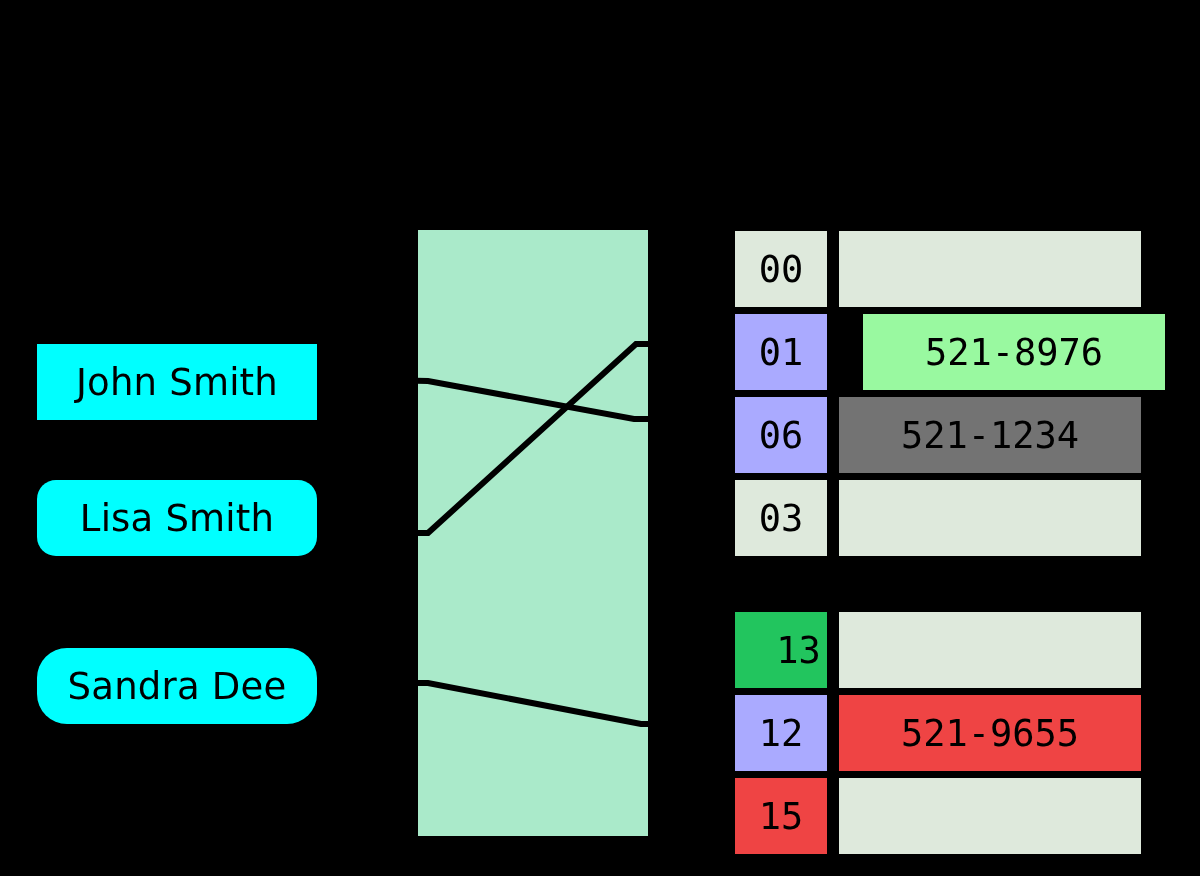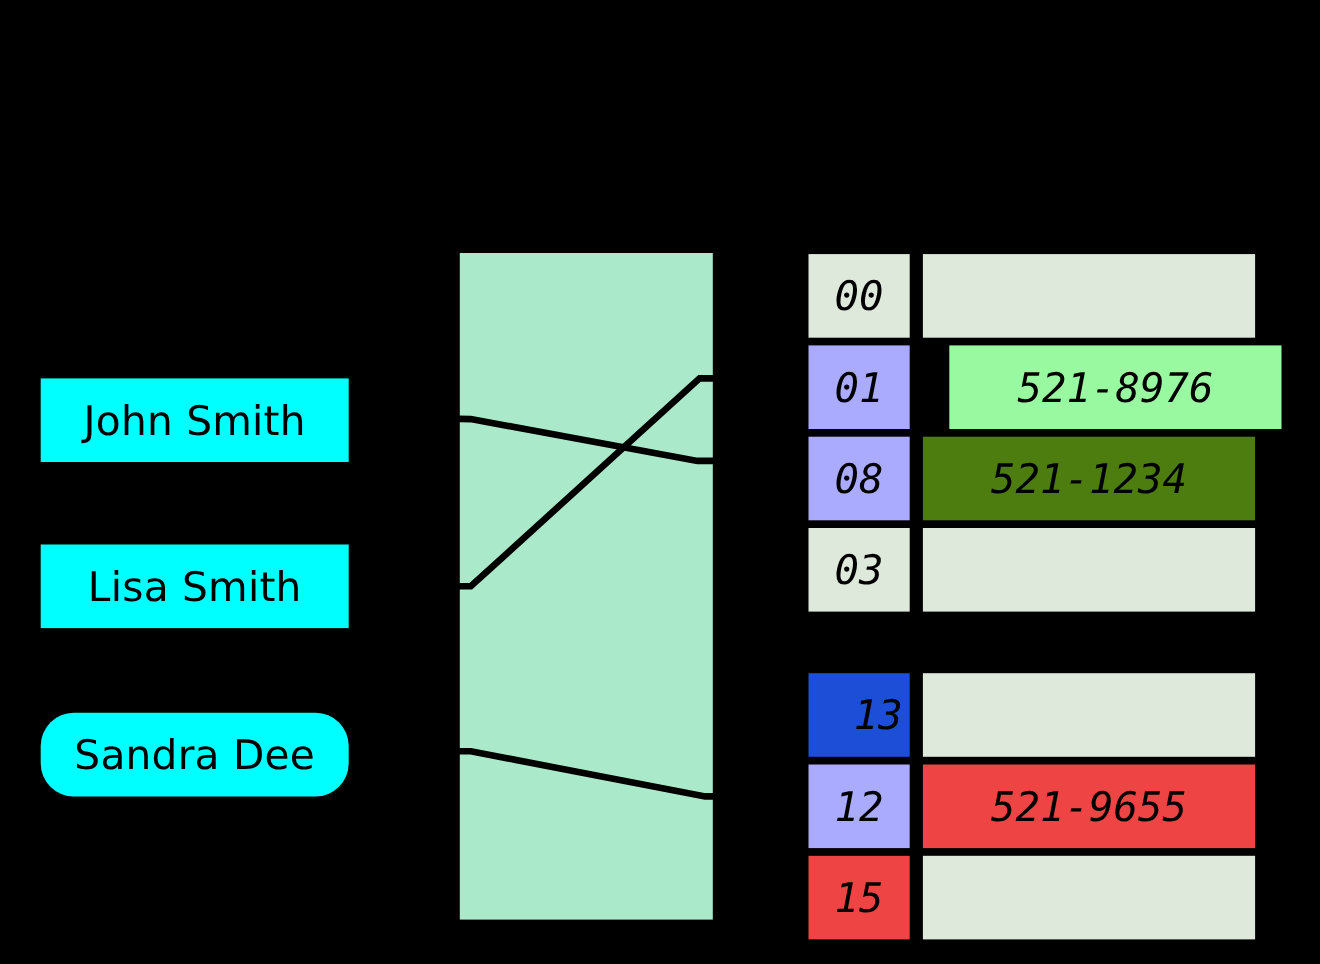--- a/index.html
+++ b/index.html
@@ -27,21 +27,21 @@
     display: flex;
     align-items: center;
     justify-content: center;
     color: #000000;
     font-size: 37px;
     line-height: 1;
     letter-spacing: 0.2px;
     box-sizing: border-box;
   }
   #key-0 { top: 344px; }
-  #key-1 { top: 495px; }
+  #key-1 { top: 480px; border-radius: 19px; }
   #key-2 { top: 648px; border-radius: 30px; }
 
   
   #hash-block {
     position: absolute;
     left: 418px;
     top: 230px;
     width: 230px;
     height: 606px;
     background: #aaeaca;
@@ -78,21 +78,20 @@
     left: 735px;
     width: 406px;
   }
   #table-block-0 { top: 231px; }
   #table-block-1 { top: 612px; }
 
   .bucket-row {
     position: relative;
     height: 80px;
     margin-bottom: 3px;
-    font-style: italic;
   }
   .bucket-row:last-child { margin-bottom: 0; }
 
   .idx-cell {
     position: absolute;
     left: 0;
     top: 0;
     width: 92px;
     height: 76px;
     display: flex;
@@ -153,31 +152,31 @@
   <div class="bucket-table" id="table-block-0">
       <div class="bucket-row">
         <div class="idx-cell idx-empty" style="background: rgb(222, 233, 220);">00</div>
         <div class="val-cell val-empty" style="background: rgb(222, 233, 220);"></div>
       </div>
       <div class="bucket-row">
         <div class="idx-cell idx-filled" style="background: rgb(170, 170, 255);">01</div>
         <div class="val-cell val-filled" style="background: rgb(153, 249, 160); margin-left: 24px;">521-8976</div>
       </div>
       <div class="bucket-row">
-        <div class="idx-cell idx-filled" style="background: rgb(170, 170, 255);">08</div>
-        <div class="val-cell val-filled" style="background: #4d7c0f;">521-1234</div>
+        <div class="idx-cell idx-filled" style="background: rgb(170, 170, 255);">06</div>
+        <div class="val-cell val-filled" style="background: #737373;">521-1234</div>
       </div>
       <div class="bucket-row">
         <div class="idx-cell idx-empty" style="background: rgb(222, 233, 220);">03</div>
         <div class="val-cell val-empty" style="background: rgb(222, 233, 220);"></div>
       </div>
     </div>
   <div class="bucket-table" id="table-block-1">
       <div class="bucket-row">
-        <div class="idx-cell idx-empty" style="background: #1d4ed8; padding-left: 35px;">13</div>
+        <div class="idx-cell idx-empty" style="background: #22c55e; padding-left: 35px;">13</div>
         <div class="val-cell val-empty" style="background: rgb(222, 233, 220);"></div>
       </div>
       <div class="bucket-row">
         <div class="idx-cell idx-filled" style="background: rgb(170, 170, 255);">12</div>
         <div class="val-cell val-filled" style="background: #ef4444;">521-9655</div>
       </div>
       <div class="bucket-row">
         <div class="idx-cell idx-empty" style="background: #ef4444;">15</div>
         <div class="val-cell val-empty" style="background: rgb(222, 233, 220);"></div>
       </div>

